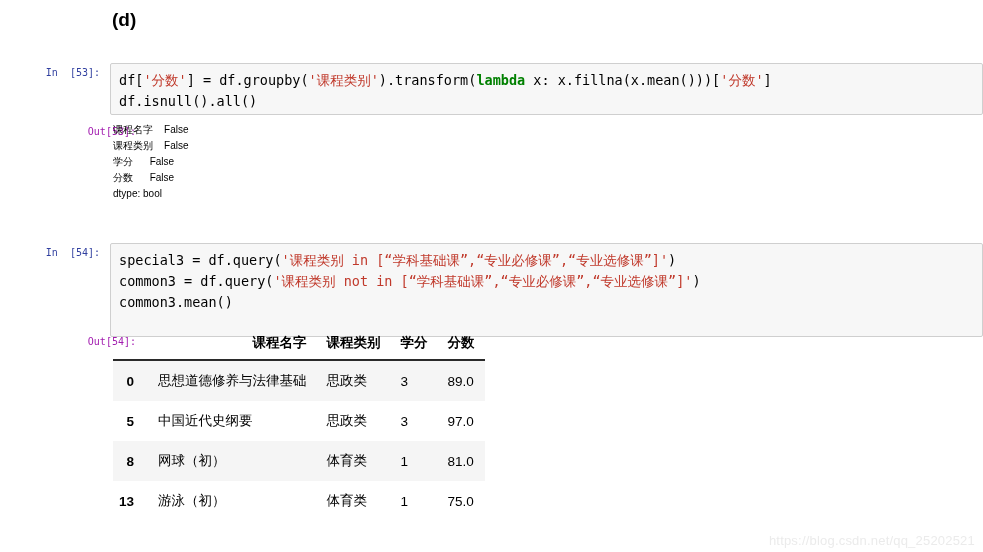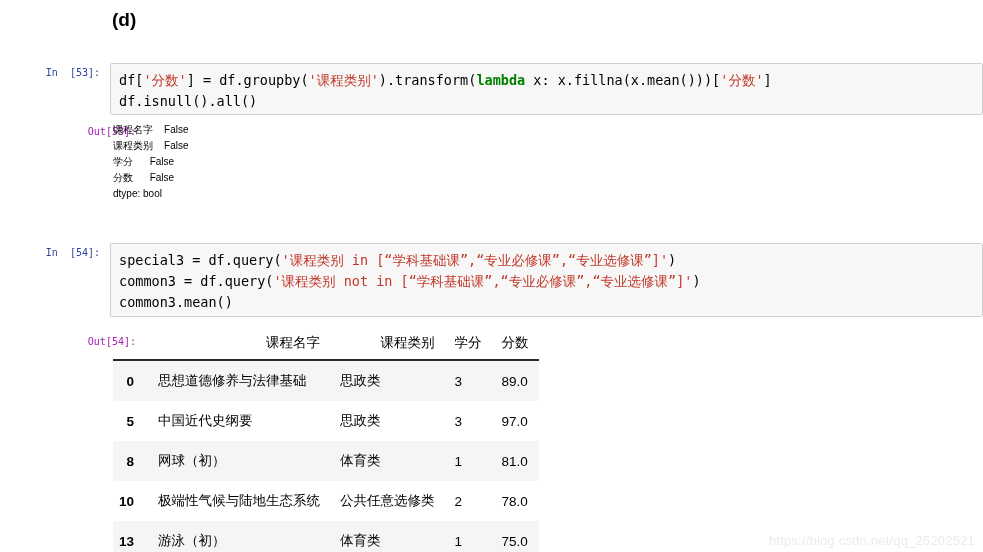--- a/index.html
+++ b/index.html
@@ -83,21 +83,21 @@
     left: 113px;
     top: 330px;
   }
   table.dataframe {
     border-collapse: collapse;
     font-family: "Liberation Sans", sans-serif;
     font-size: 13.5px;
     color: #000000;
   }
   table.dataframe thead th {
-    font-weight: normal;
+    font-weight: bold;
     text-align: right;
     padding: 4px 10px 7px 10px;
     border-bottom: 2px solid #2a2a2a;
     white-space: nowrap;
     vertical-align: bottom;
   }
   table.dataframe tbody td,
   table.dataframe tbody th {
     text-align: left;
     padding: 11px 10px 11px 10px;
@@ -147,21 +147,21 @@
   <div class="prompt out">Out[53]:</div>
   <div class="text-output" style="left:113px; top:0;">课程名字    False
 课程类别    False
 学分      False
 分数      False
 dtype: bool</div>
 </div>
 
 <div class="nb-cell" style="top:243px;">
   <div class="prompt in">In  [54]:</div>
-  <div class="input-box" style="top:0; height:74px;">
+  <div class="input-box" style="top:0; height:94px;">
     <div class="code-line"><span>special3 = df.query(</span><span class="tok-str">'课程类别 in [“学科基础课”,“专业必修课”,“专业选修课”]'</span><span>)</span></div>
     <div class="code-line"><span>common3 = df.query(</span><span class="tok-str">'课程类别 not in [“学科基础课”,“专业必修课”,“专业选修课”]'</span><span>)</span></div>
     <div class="code-line">common3.mean()</div>
   </div>
 </div>
 
 <div class="nb-cell" style="top:332px;">
   <div class="prompt out">Out[54]:</div>
 </div>
 
@@ -192,27 +192,20 @@
         <td>97.0</td>
       </tr>
       <tr>
         <th>8</th>
         <td>网球（初）</td>
         <td>体育类</td>
         <td>1</td>
         <td>81.0</td>
       </tr>
       <tr>
-        <th>10</th>
-        <td>极端性气候与陆地生态系统</td>
-        <td>公共任意选修类</td>
-        <td>2</td>
-        <td>78.0</td>
-      </tr>
-      <tr>
         <th>13</th>
         <td>游泳（初）</td>
         <td>体育类</td>
         <td>1</td>
         <td>75.0</td>
       </tr>
     </tbody>
   </table>
 </div>
 

